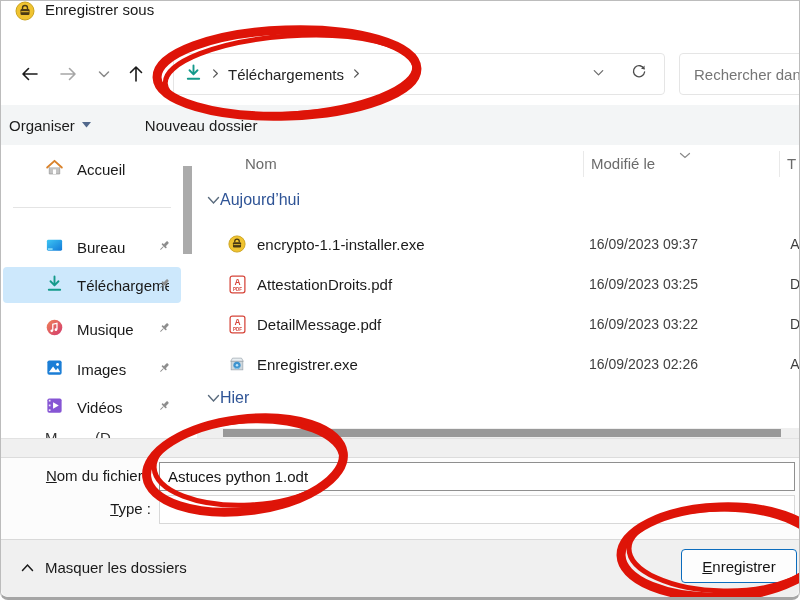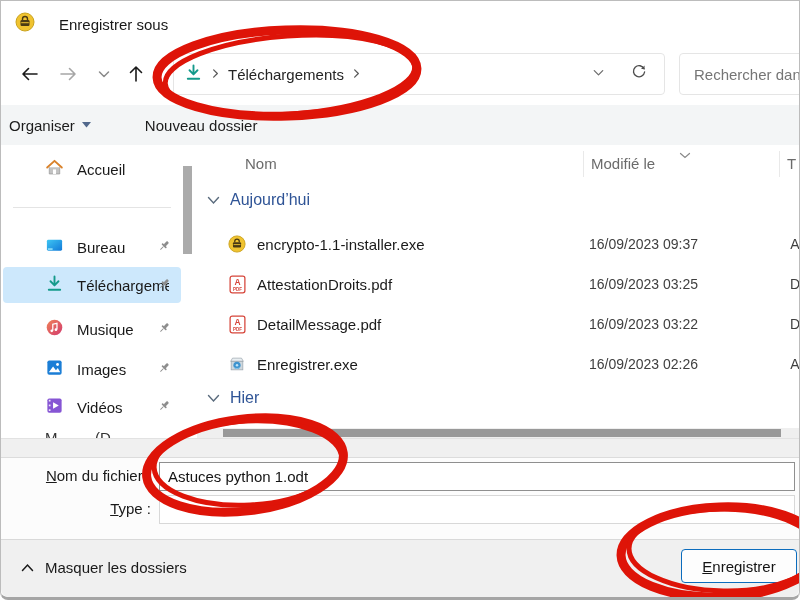--- a/index.html
+++ b/index.html
@@ -1,21 +1,21 @@
 <!DOCTYPE html>
 <html><head>
 <meta charset="utf-8">
 <style>
   * { margin:0; padding:0; box-sizing:border-box; }
   html,body { width:800px; height:600px; background:#fff; font-family:"Liberation Sans", sans-serif; }
   .window { position:relative; width:800px; height:600px; background:#fff; overflow:hidden;
             border:1px solid #bcbcbc; border-bottom:3px solid #a5a5a5; border-radius:0 0 8px 8px; }
 
   
-  .titlebar { position:absolute; top:0; left:0; right:0; height:46px; display:flex; align-items:center; padding-left:14px; gap:24px; background:#fff; }
+  .titlebar { position:absolute; top:0; left:0; right:0; height:46px; display:flex; padding-left:14px; gap:10px; background:#fff; }
   .titlebar .title { font-size:15px; color:#191919; }
 
   
   .navbtn { position:absolute; width:22px; height:22px; top:62px; display:flex; align-items:center; justify-content:center; }
 
   
   .addressbar { position:absolute; left:172px; top:52px; width:492px; height:42px; background:#fff;
                 border:1px solid #e5e5e5; border-radius:4px; display:flex; align-items:center; padding:0 10px; gap:7px; }
   .addressbar .crumb { font-size:15px; color:#252525; }
   .addressbar .right-ctrls { margin-left:auto; display:flex; align-items:center; gap:24px; padding-right:6px; }
@@ -37,21 +37,21 @@
   .side-item.selected { background:#cde8fc; }
   .side-item .pin { position:absolute; right:10px; top:10px; }
   .side-divider { position:absolute; left:12px; top:62px; width:158px; height:1px; background:#e4e4e4; }
   .side-scroll { position:absolute; left:182px; top:21px; width:9px; height:88px; background:#ababab; }
   .side-partial { position:absolute; left:44px; top:284px; height:9px; overflow:hidden; font-size:15px; color:#333; white-space:pre; }
 
   
   .filelist { position:absolute; left:196px; top:144px; right:0; height:293px; background:#fff; }
   .col-head { position:absolute; font-size:15px; color:#6b6b6b; }
   .col-sep { position:absolute; top:6px; width:1px; height:26px; background:#e9e9e9; }
-  .group-row { position:absolute; display:flex; align-items:center; gap:10px; left:10px; }
+  .group-row { position:absolute; display:flex; align-items:center; left:10px; }
   .group-label { font-size:16px; color:#2f5496; }
   .file-row { position:absolute; left:0; right:0; height:34px; display:flex; align-items:center;text-align:center; }
   .file-row .f-icon { margin-left:30px; width:20px; display:flex; justify-content:center; }
   .file-row .f-name { margin-left:10px; font-size:15px; color:#1b1b1b; }
   .file-row .f-date { position:absolute; left:392px; font-size:14px; color:#3f3f3f; }
   .file-row .f-type { position:absolute; left:590px; font-size:14px; color:#3f3f3f; width:16px; overflow:hidden; white-space:nowrap; }
 
   
   .hscroll-track { position:absolute; left:196px; right:0; top:427px; height:10px; background:#efefef; }
   .hscroll-thumb { position:absolute; left:222px; top:428px; width:558px; height:8px; background:#999; }

